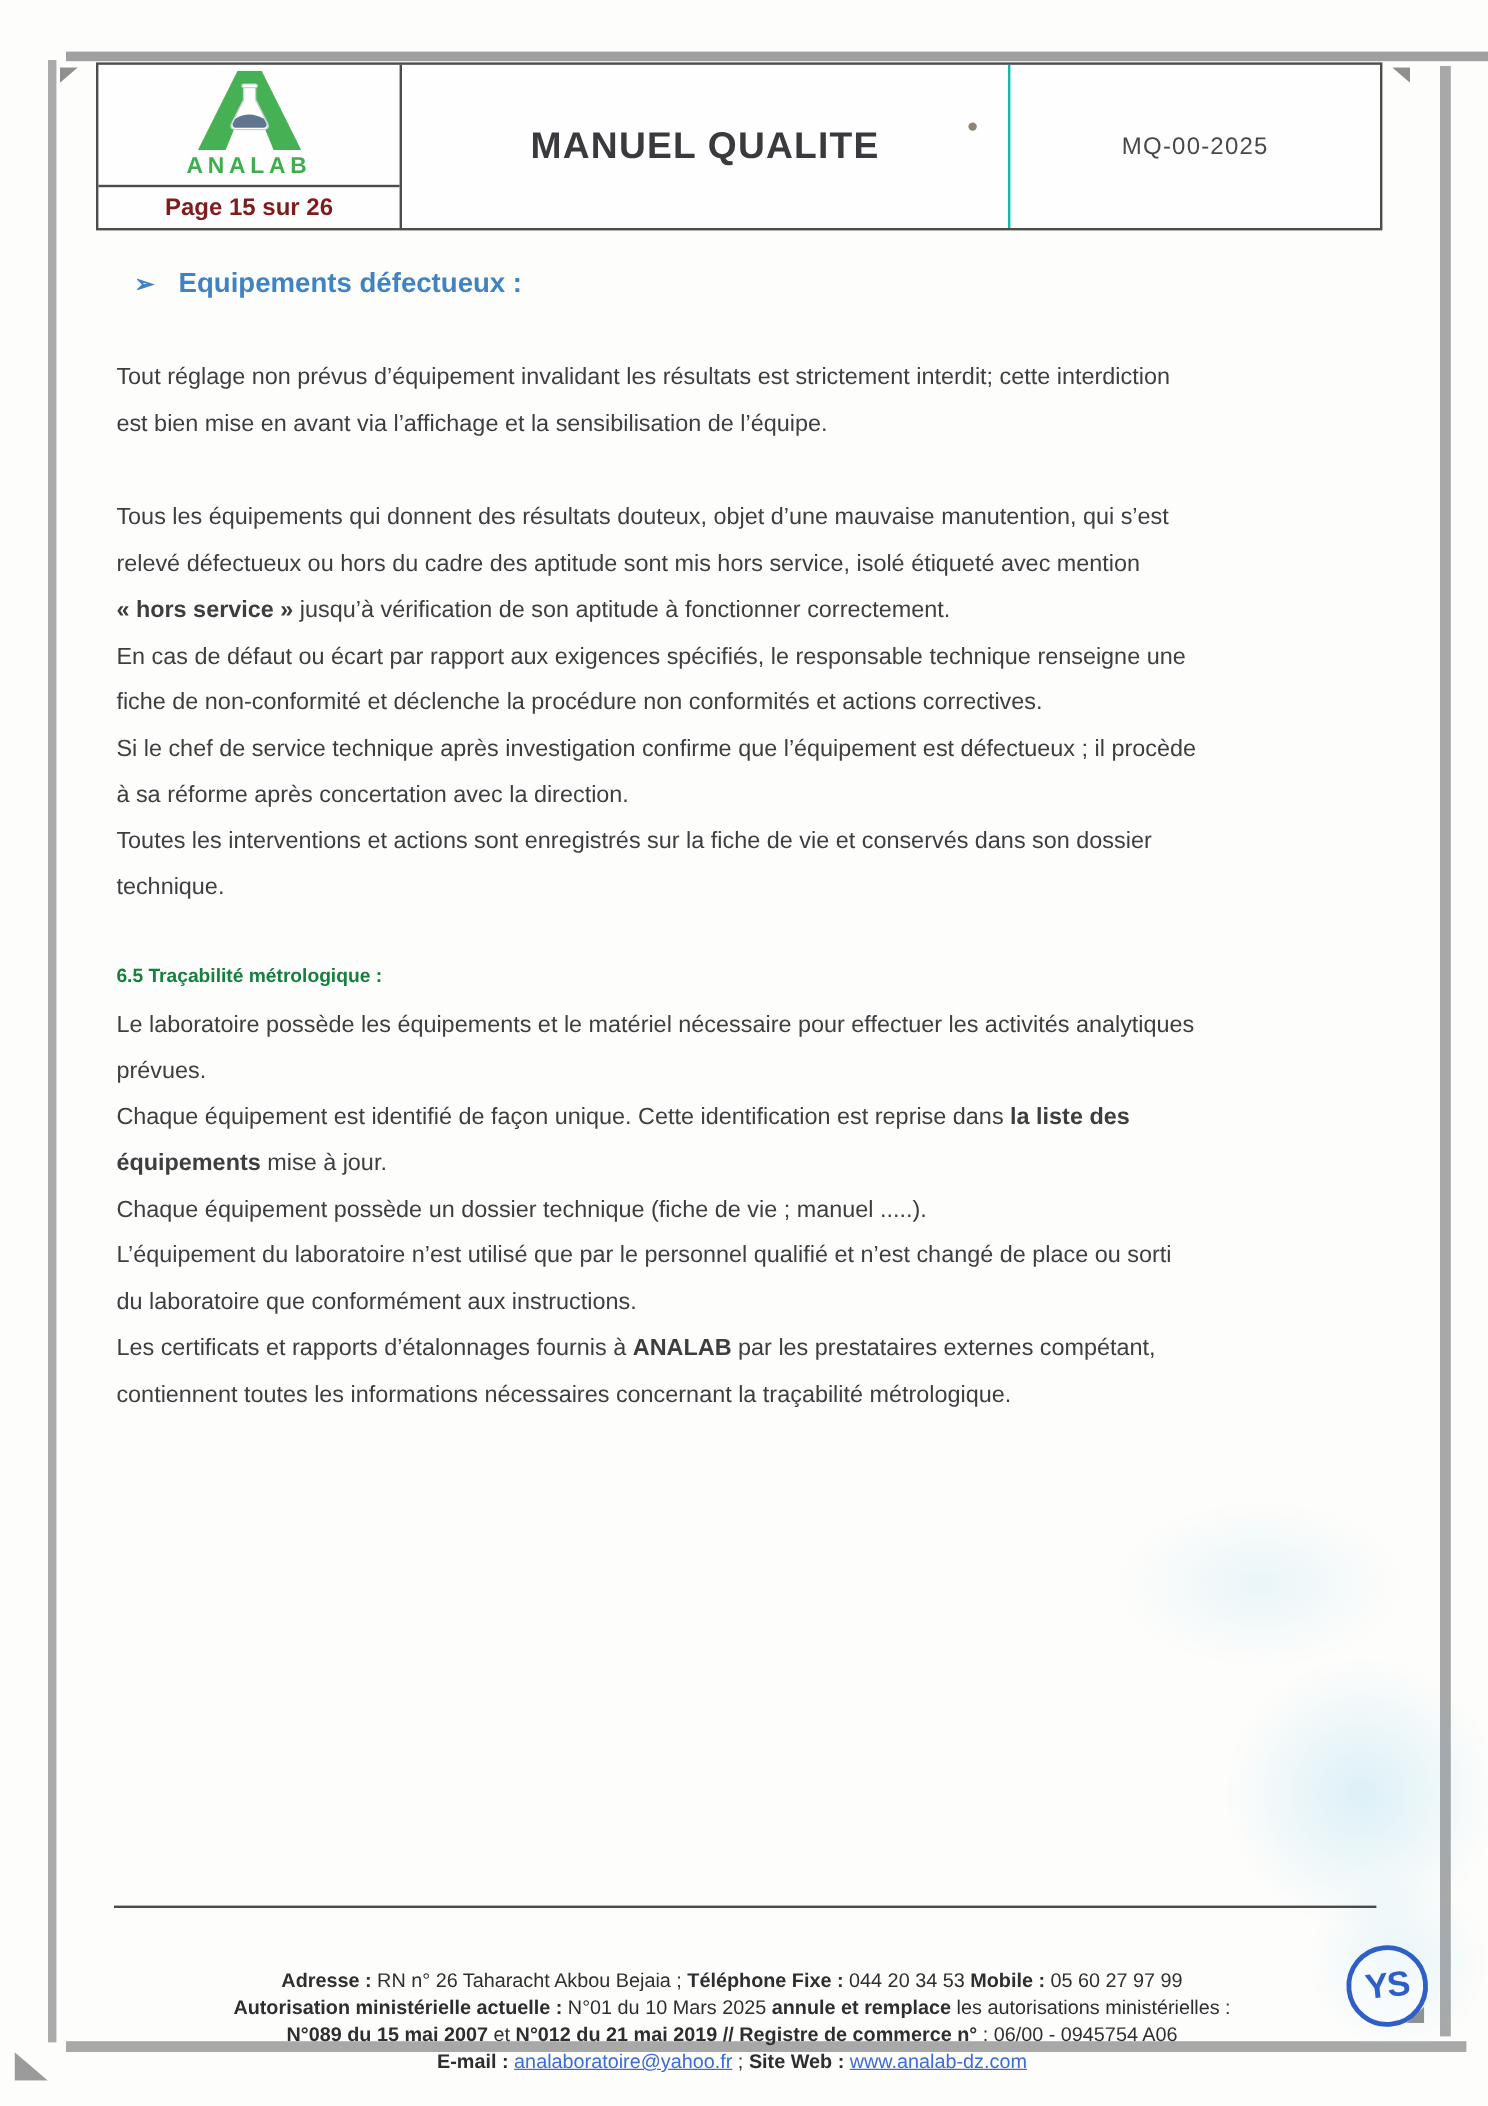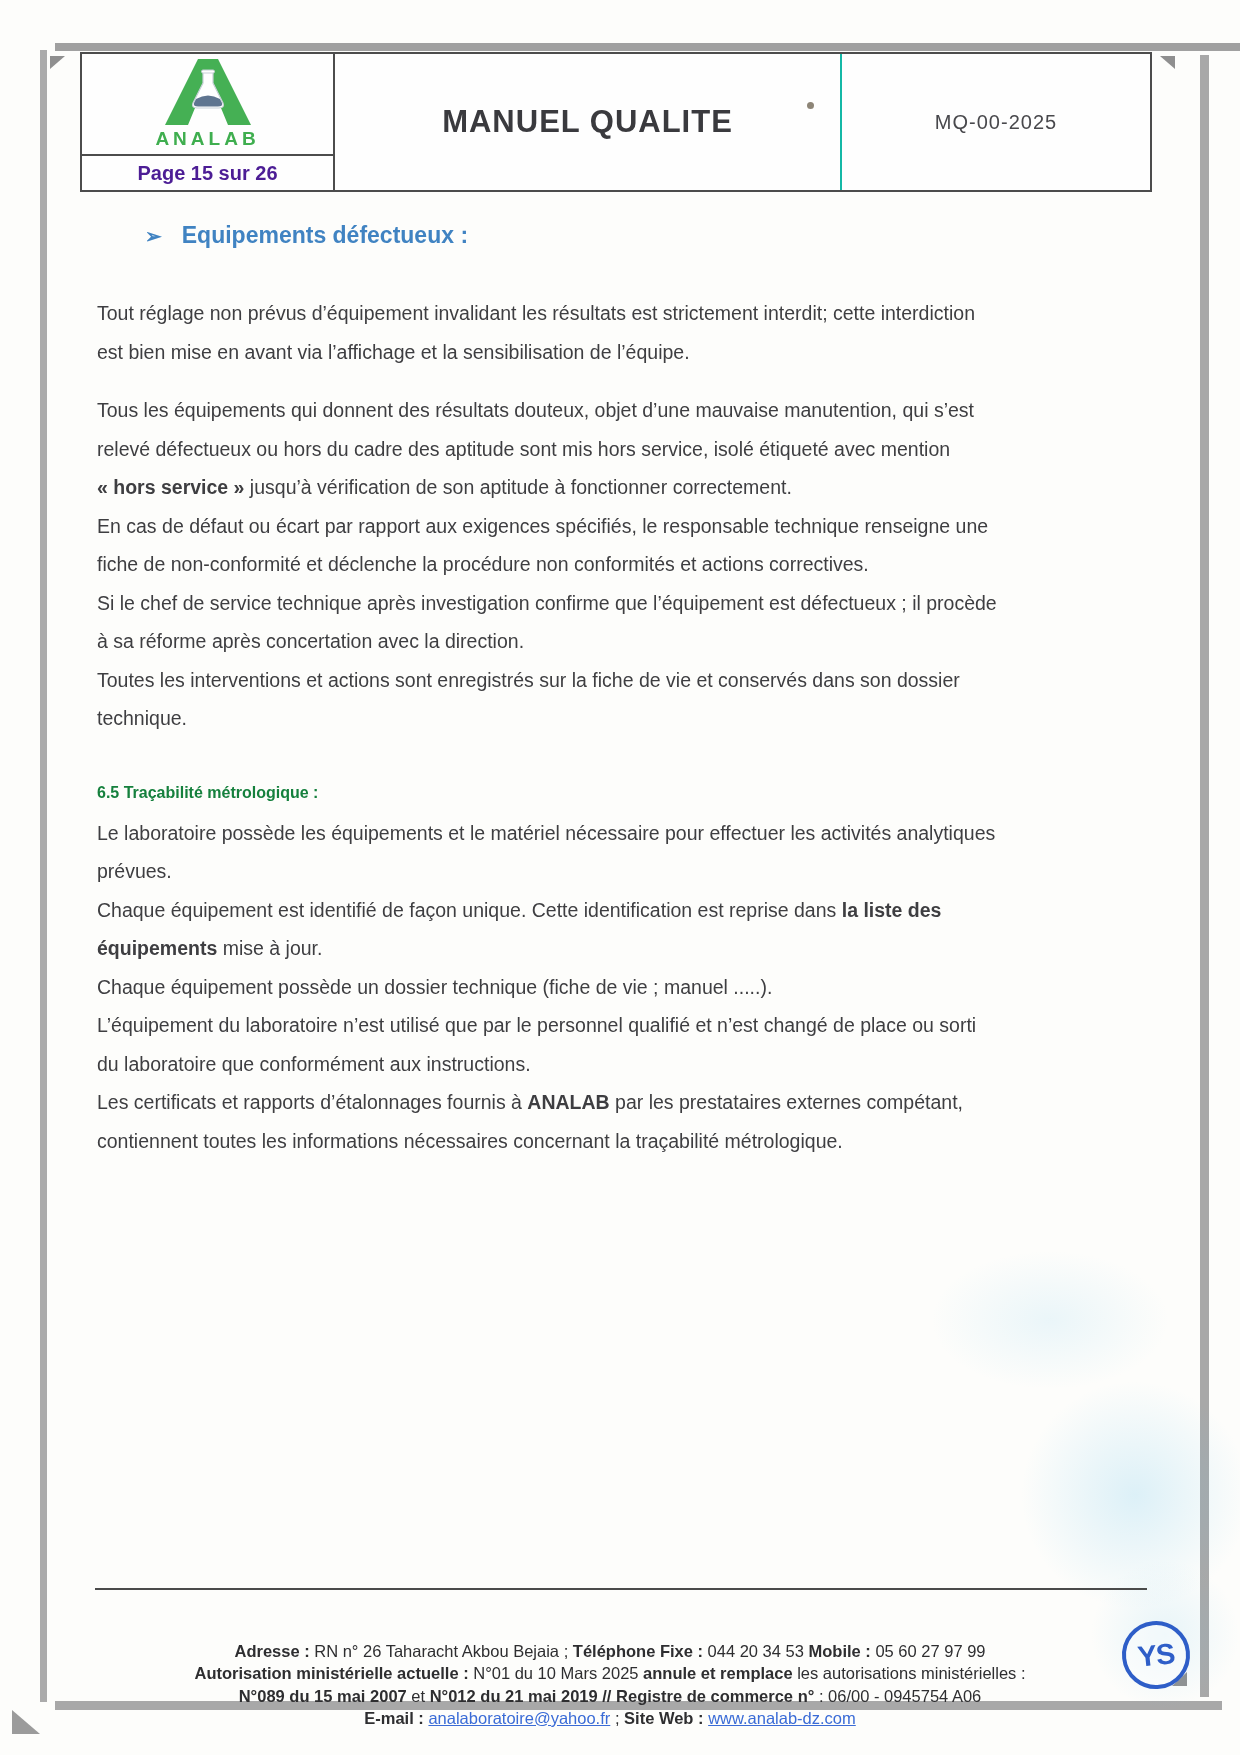--- a/index.html
+++ b/index.html
@@ -25,34 +25,34 @@
     background:radial-gradient(ellipse at center,rgba(105,195,235,0.22),rgba(105,195,235,0) 70%);}
   .smudge.s3{left:1090px;top:1560px;width:150px;height:150px;
     background:radial-gradient(ellipse at center,rgba(120,200,235,0.16),rgba(120,200,235,0) 70%);}
   
   .hdr{position:absolute;left:80px;top:52px;width:1068px;height:136px;
     border:2px solid #4c4c4c;background:#fefefe;display:flex;}
   .hdr .cell-logo{width:251px;border-right:2px solid #4c4c4c;display:flex;flex-direction:column;}
   .logo-zone{height:100px;display:flex;flex-direction:column;align-items:center;justify-content:center;}
   .brand{color:#3fae4f;font-weight:bold;font-size:19px;letter-spacing:4px;line-height:20px;margin-top:-2px;}
   .page-row{border-top:2px solid #4c4c4c;flex:1;display:flex;align-items:center;justify-content:center;
-    font-weight:bold;font-size:20px;color:#4c1d95;}
+    font-weight:bold;font-size:20px;color:#7f1d1d;}
   .hdr .cell-title{width:505px;border-right:2px solid #14b8a6;display:flex;align-items:center;justify-content:center;position:relative;}
   .doc-title{font-weight:bold;font-size:31px;letter-spacing:1px;color:#3a3a3e;}
   .title-dot{position:absolute;left:472px;top:48px;width:7px;height:7px;border-radius:50%;background:#8d8577;}
   .hdr .cell-code{flex:1;display:flex;align-items:center;justify-content:center;}
   .doc-code{font-size:20px;color:#48484c;letter-spacing:1px;}
   
   .doc-body{position:absolute;left:97px;top:218px;width:1000px;
     font-size:19.5px;line-height:38.5px;color:#3e3e41;}
-  .h-bullet{font-size:23px;line-height:34px;color:#4083c2;font-weight:bold;margin:0 0 41px 48px;}
+  .h-bullet{font-size:23px;line-height:34px;color:#4083c2;font-weight:bold;margin:0 0 41px 15px;}
   .h-bullet .bullet{margin-right:20px;font-size:20px;}
   .h-num{font-size:16px;line-height:34px;color:#15803d;font-weight:bold;margin:38px 0 4px 0;}
   .para{margin:0;}
-  .gap-large{margin-top:20px;}
+  .gap-large{margin-top:40px;}
   .b{font-weight:bold;}
   
   .footer-rule{position:absolute;left:95px;top:1588px;width:1052px;height:2px;background:#4a4a4a;}
   .footer{position:absolute;left:70px;top:1640px;width:1080px;text-align:center;
     font-size:16.5px;line-height:22.3px;color:#2e2e30;}
   .footer .b{font-weight:bold;}
   .flink{color:#3a6bd6;text-decoration:underline;cursor:pointer;}
   
   .stamp{position:absolute;left:1122px;top:1621px;width:60px;height:60px;border:4px solid #2e5ec8;
     border-radius:50%;display:flex;align-items:center;justify-content:center;

